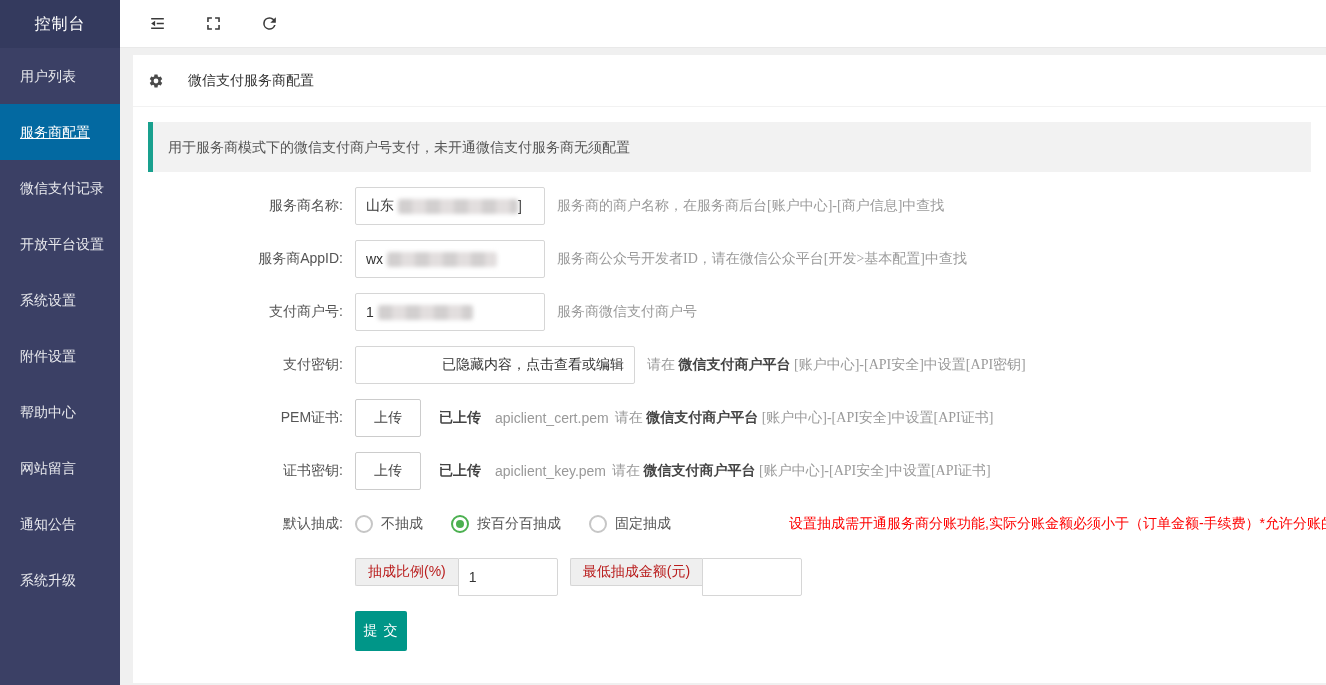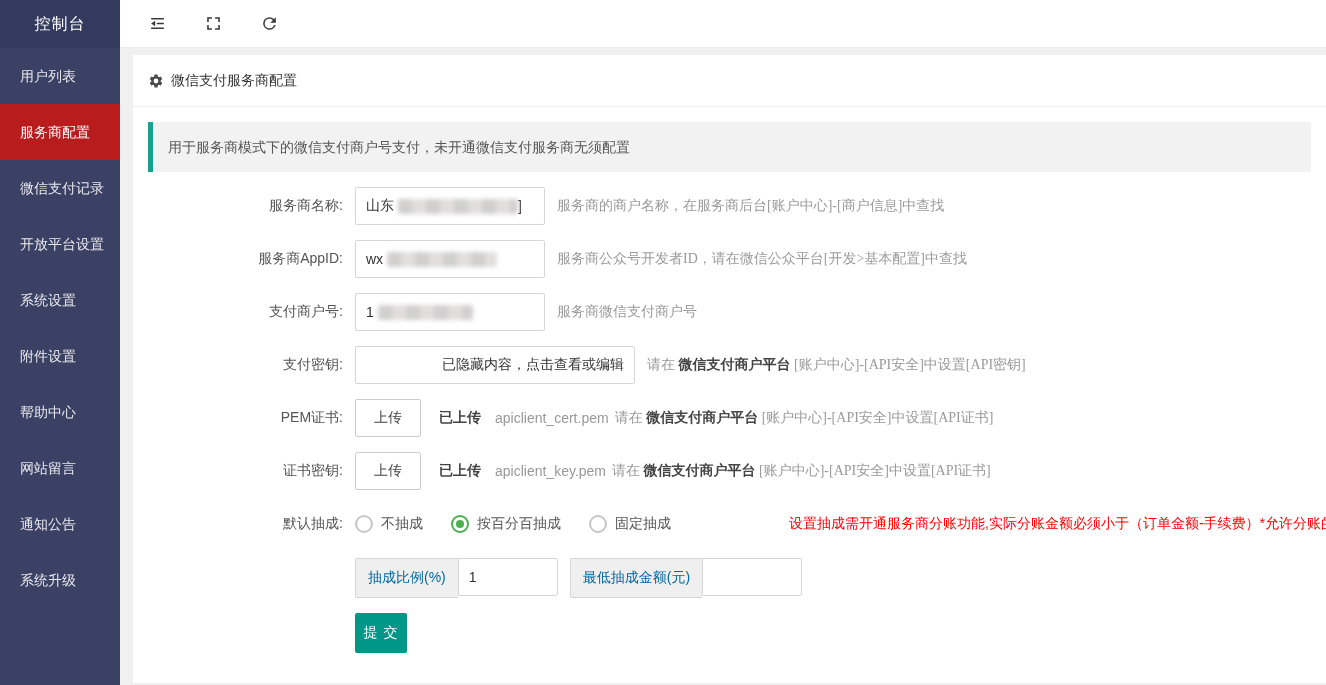--- a/index.html
+++ b/index.html
@@ -4,31 +4,31 @@
 <style>
   * { margin:0; padding:0; box-sizing:border-box; }
   html,body { width:1326px; height:685px; overflow:hidden; }
   body { background:#f0f0f0; font-family:"Liberation Sans","DejaVu Sans",sans-serif; font-size:14px; }
   .app { display:flex; width:100%; height:100%; }
 
   
   .sidebar { width:120px; flex-shrink:0; background:#3b4065; display:flex; flex-direction:column; }
   .logo { height:48px; line-height:48px; text-align:center; color:#fff; font-size:16px; background:#343a5e; letter-spacing:1px; cursor:pointer; }
   .nav-item { height:56px; line-height:56px; padding-left:20px; color:rgba(255,255,255,.88); font-size:14px; cursor:pointer; white-space:nowrap; }
-  .nav-item.active { background:#b91c1c; color:#fff; }
+  .nav-item.active { background:#0369a1; color:#fff;text-decoration:underline; }
 
   
   .main { flex:1; min-width:0; display:flex; flex-direction:column; }
   .topbar { height:48px; flex-shrink:0; background:#fff; border-bottom:1px solid #e9e9e9; display:flex; align-items:center; padding-left:22px; gap:26px; }
   .tool-icon { width:30px; height:30px; display:flex; align-items:center; justify-content:center; color:#3a3a3a; cursor:pointer; }
   .tool-icon svg { width:19px; height:19px; fill:currentColor; }
 
   .content { flex:1; padding:7px 0 2px 13px; overflow:hidden; }
   .card { background:#fff; height:100%; overflow:hidden; }
-  .card-header { display:flex; align-items:center; gap:7px; height:52px; padding:0 15px; color:#333; border-bottom:1px solid #f2f2f2; }
+  .card-header { display:flex; align-items:center; gap:24px; height:52px; padding:0 15px; color:#333; border-bottom:1px solid #f2f2f2; }
   .card-header svg { width:16px; height:16px; fill:#4a4a4a; }
 
   .quote { margin:15px; padding:15px; background:#f2f2f2; border-left:5px solid #19a08e; color:#555; line-height:20px; }
 
   
   .form { margin-top:13px; }
   .row { display:flex; align-items:center; margin-bottom:15px; min-height:38px; white-space:nowrap; }
   .flabel { width:165px; flex-shrink:0; text-align:right; margin-right:12px; color:#555;margin-left:45px; }
   .ipt { height:38px; border:1px solid #d6d6d6; border-radius:2px; padding:0 10px; font-size:14px; color:#333; background:#fff; outline:none; font-family:inherit; }
   .w190 { width:190px; } .w280 { width:280px;text-align:right; } .w100 { width:100px; }
@@ -42,21 +42,21 @@
   .uploaded { margin-left:18px; color:#444; font-weight:bold; }
   .fname { margin-left:14px; color:#999; }
 
   .radio-opt { display:flex; align-items:center; margin-right:28px; color:#555; cursor:pointer; }
   .radio-circle { width:18px; height:18px; border-radius:50%; border:2px solid #c6c6c6; margin-right:8px; position:relative; background:#fff; }
   .radio-opt.checked .radio-circle { border-color:#4cb050; }
   .radio-opt.checked .radio-circle::after { content:""; position:absolute; left:3px; top:3px; width:8px; height:8px; border-radius:50%; background:#4cb050; }
   .note { color:#fe0000; margin-left:90px; }
 
   .igroup { display:flex; margin-right:12px; }
-  .iaddon { display:flex; align-items:center; height:40px; padding:0 12px; background:#efefef; border:1px solid #d6d6d6; border-right:none; border-radius:2px 0 0 2px; color:#0369a1; }
+  .iaddon { display:flex; align-items:center; height:28px; padding:0 12px; background:#efefef; border:1px solid #d6d6d6; border-right:none; border-radius:2px 0 0 2px; color:#b91c1c; }
   .igroup .ipt { border-radius:0 2px 2px 0; }
 
   .submit { width:52px; height:40px; background:#009688; border:none; border-radius:2px; color:#fff; font-size:14px; letter-spacing:1px; cursor:pointer; font-family:inherit; }
 </style>
 </head>
 <body>
 
 <div class="app">
 
   <aside class="sidebar">

